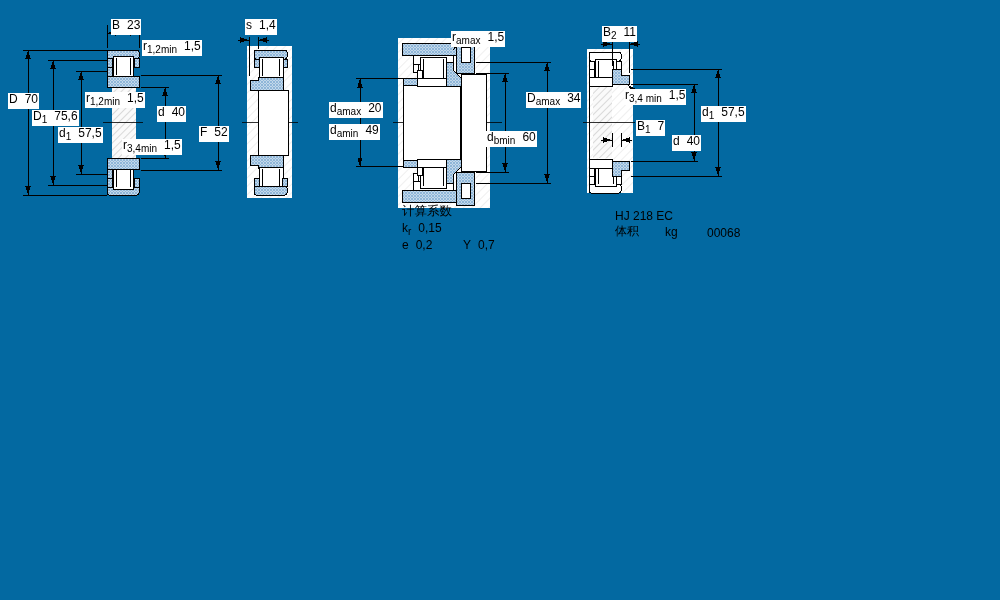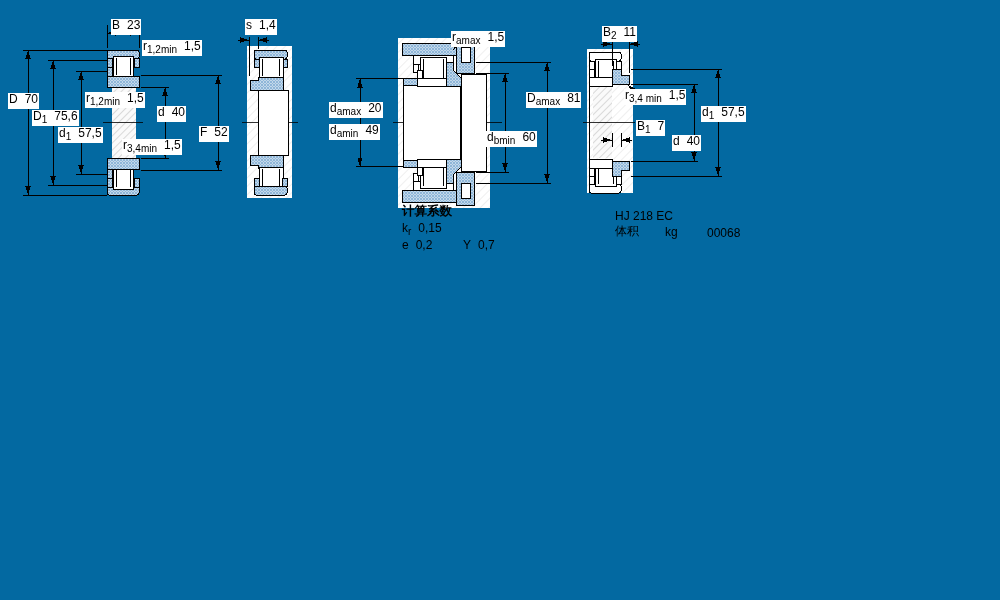--- a/index.html
+++ b/index.html
@@ -3,21 +3,21 @@
 <meta charset="utf-8">
 <style>
   html,body{margin:0;padding:0;background:#fff;}
   #stage{position:relative;width:1000px;height:600px;background:#0369a1;overflow:hidden;
          font-family:"Liberation Sans",sans-serif;}
   #drawing-svg{position:absolute;left:0;top:0;z-index:1;}
   .lbl{position:absolute;z-index:2;font-size:12px;line-height:1.05;color:#000;
        background:#fff;padding:0 1px;white-space:nowrap;}
   .lbl .sub{font-size:10px;vertical-align:-3px;}
   .lbl .val{margin-left:7px;}
-  .lbl.bold{font-weight:bold;font-size:12.5px;}
+  .lbl.bold{font-weight:normal;font-size:12.5px;}
   .lbl.plain{background:transparent;}
 </style>
 </head>
 <body>
 
 <div id="stage">
 
 <svg id="drawing-svg" width="1000" height="600" viewBox="0 0 1000 600" shape-rendering="crispEdges">
   <defs>
     <pattern id="pblue" width="3" height="3" patternUnits="userSpaceOnUse">
@@ -202,21 +202,21 @@
 <div class="lbl" style="left:58px;top:127px"><span>d</span><span class="sub">1</span><span class="val">57,5</span></div>
 <div class="lbl" style="left:85px;top:92px"><span>r</span><span class="sub">1,2min</span><span class="val">1,5</span></div>
 <div class="lbl" style="left:122px;top:139px"><span>r</span><span class="sub">3,4min</span><span class="val">1,5</span></div>
 <div class="lbl" style="left:157px;top:106px"><span>d</span><span class="sub"></span><span class="val">40</span></div>
 <div class="lbl" style="left:199px;top:126px"><span>F</span><span class="sub"></span><span class="val">52</span></div>
 <div class="lbl" style="left:245px;top:19px"><span>s</span><span class="sub"></span><span class="val">1,4</span></div>
 
 <div class="lbl" style="left:451px;top:31px"><span>r</span><span class="sub">amax</span><span class="val">1,5</span></div>
 <div class="lbl" style="left:329px;top:102px"><span>d</span><span class="sub">amax</span><span class="val">20</span></div>
 <div class="lbl" style="left:329px;top:124px"><span>d</span><span class="sub">amin</span><span class="val">49</span></div>
-<div class="lbl" style="left:526px;top:92px"><span>D</span><span class="sub">amax</span><span class="val">81</span></div>
+<div class="lbl" style="left:526px;top:92px"><span>D</span><span class="sub">amax</span><span class="val">34</span></div>
 <div class="lbl" style="left:486px;top:131px"><span>d</span><span class="sub">bmin</span><span class="val">60</span></div>
 
 <div class="lbl" style="left:602px;top:26px"><span>B</span><span class="sub">2</span><span class="val">11</span></div>
 <div class="lbl" style="left:624px;top:89px"><span>r</span><span class="sub">3,4 min</span><span class="val">1,5</span></div>
 <div class="lbl" style="left:636px;top:120px"><span>B</span><span class="sub">1</span><span class="val">7</span></div>
 <div class="lbl" style="left:672px;top:135px"><span>d</span><span class="sub"></span><span class="val">40</span></div>
 <div class="lbl" style="left:701px;top:106px"><span>d</span><span class="sub">1</span><span class="val">57,5</span></div>
 
 <div class="lbl bold plain" style="left:401px;top:205px">计算系数</div>
 <div class="lbl plain" style="left:401px;top:222px"><span>k</span><span class="sub">r</span><span class="val">0,15</span></div>

